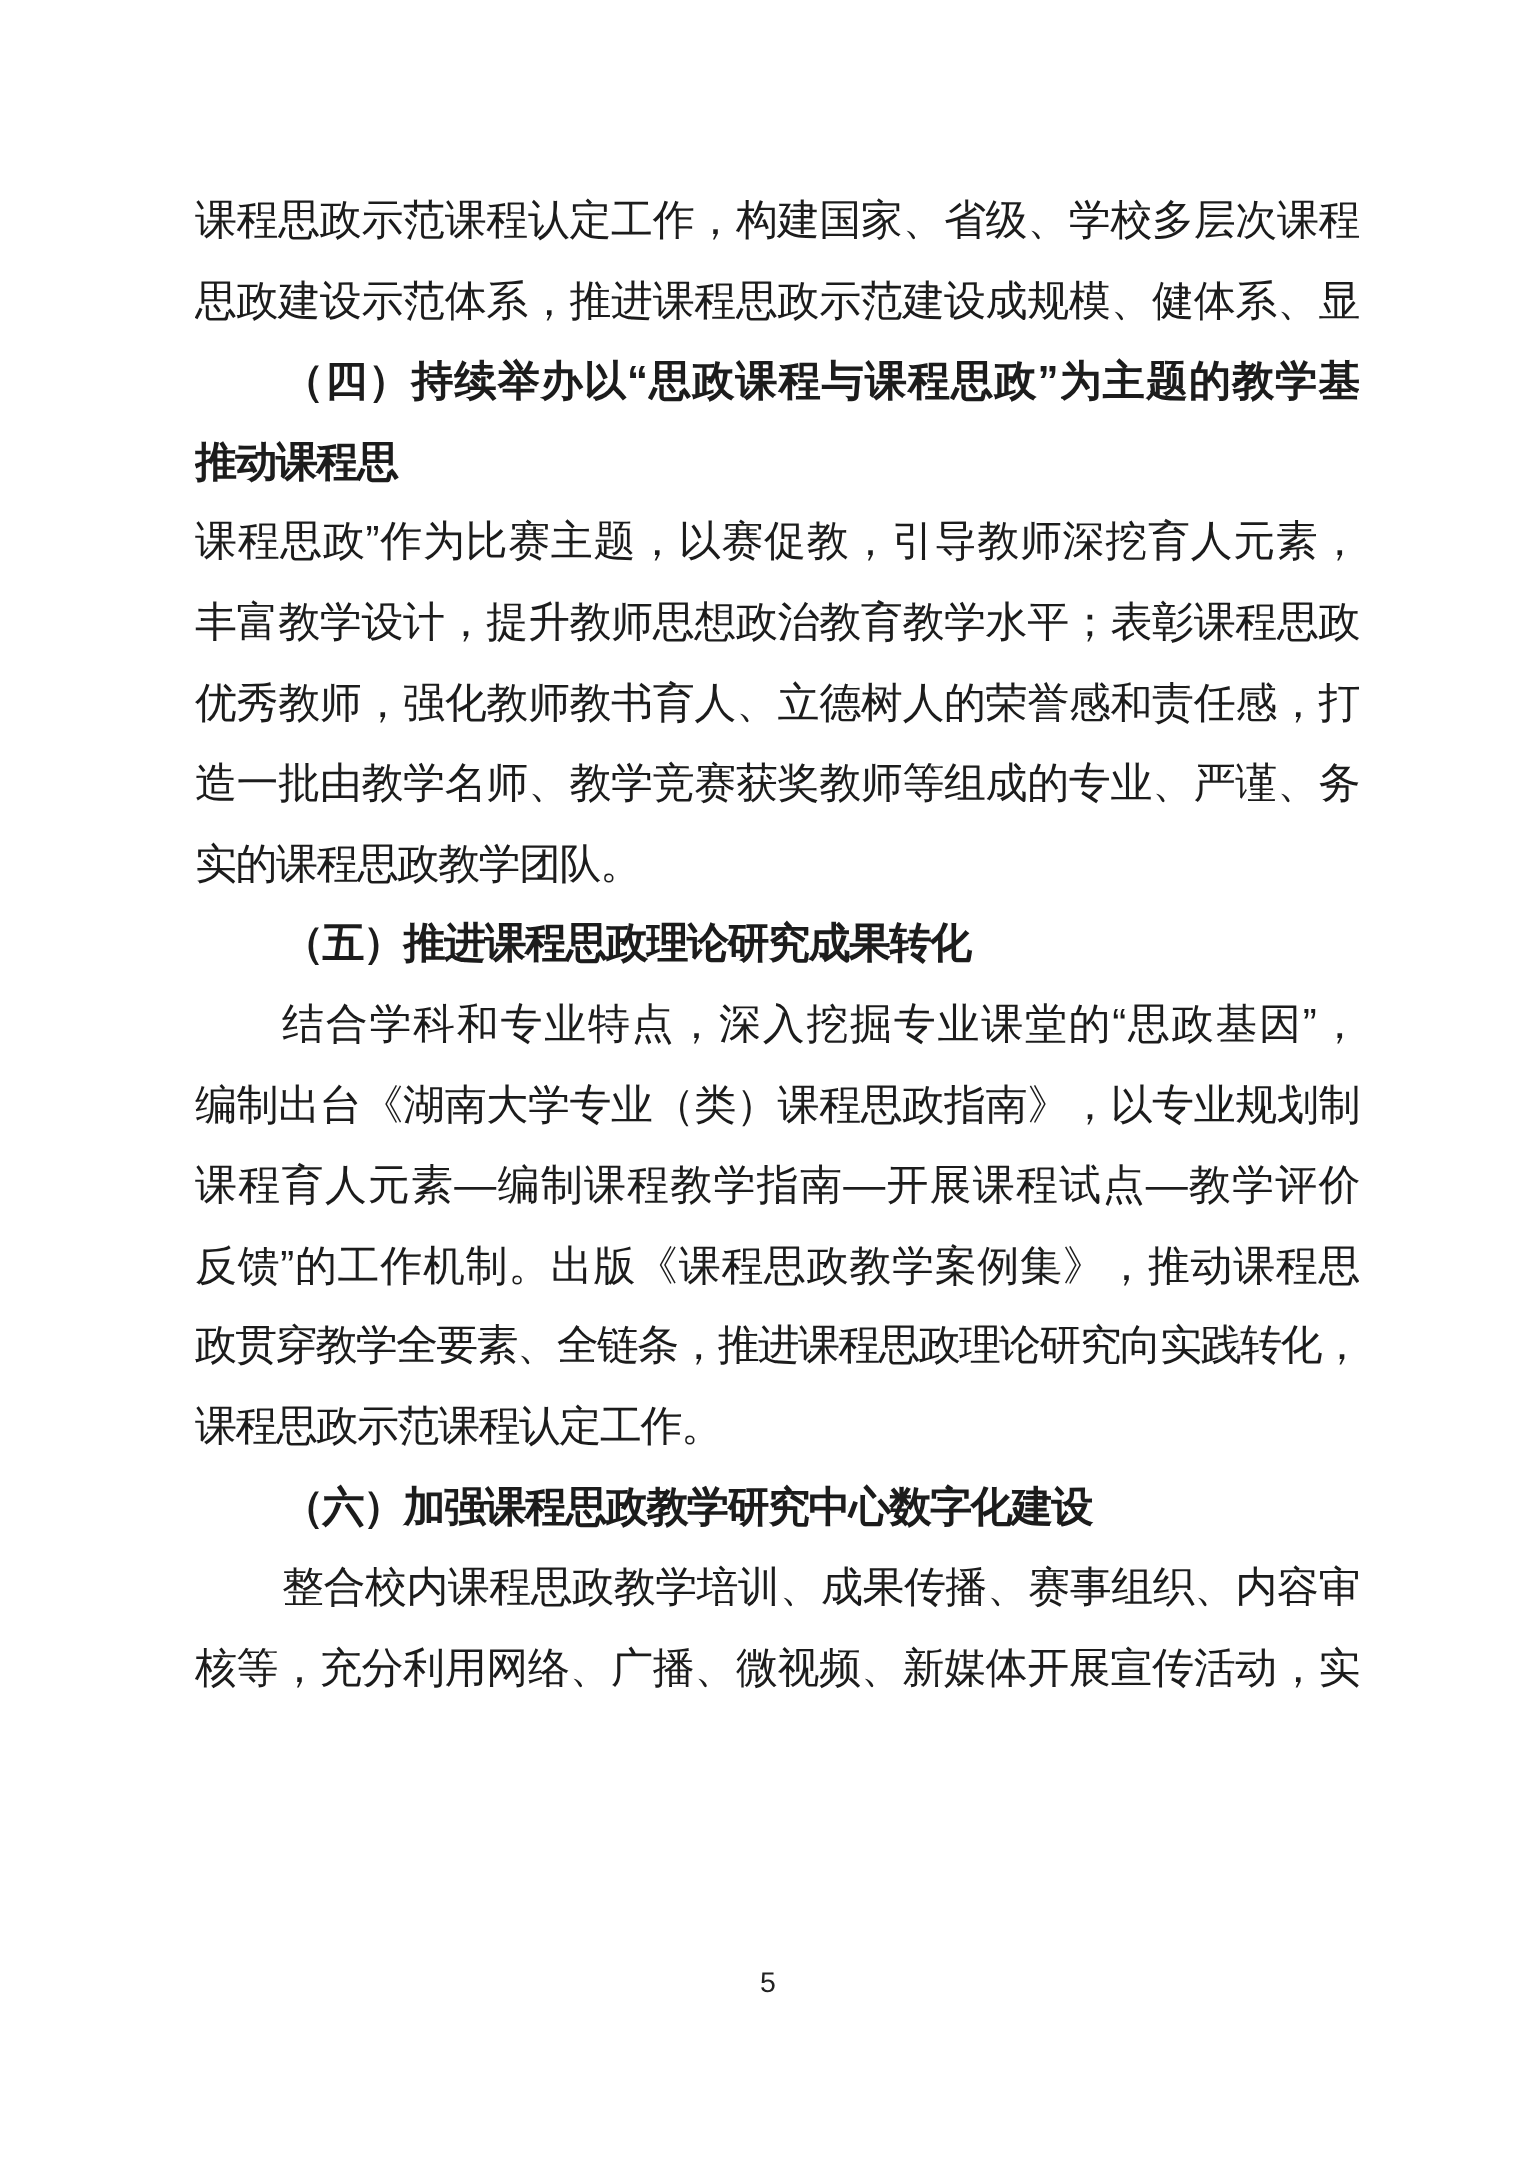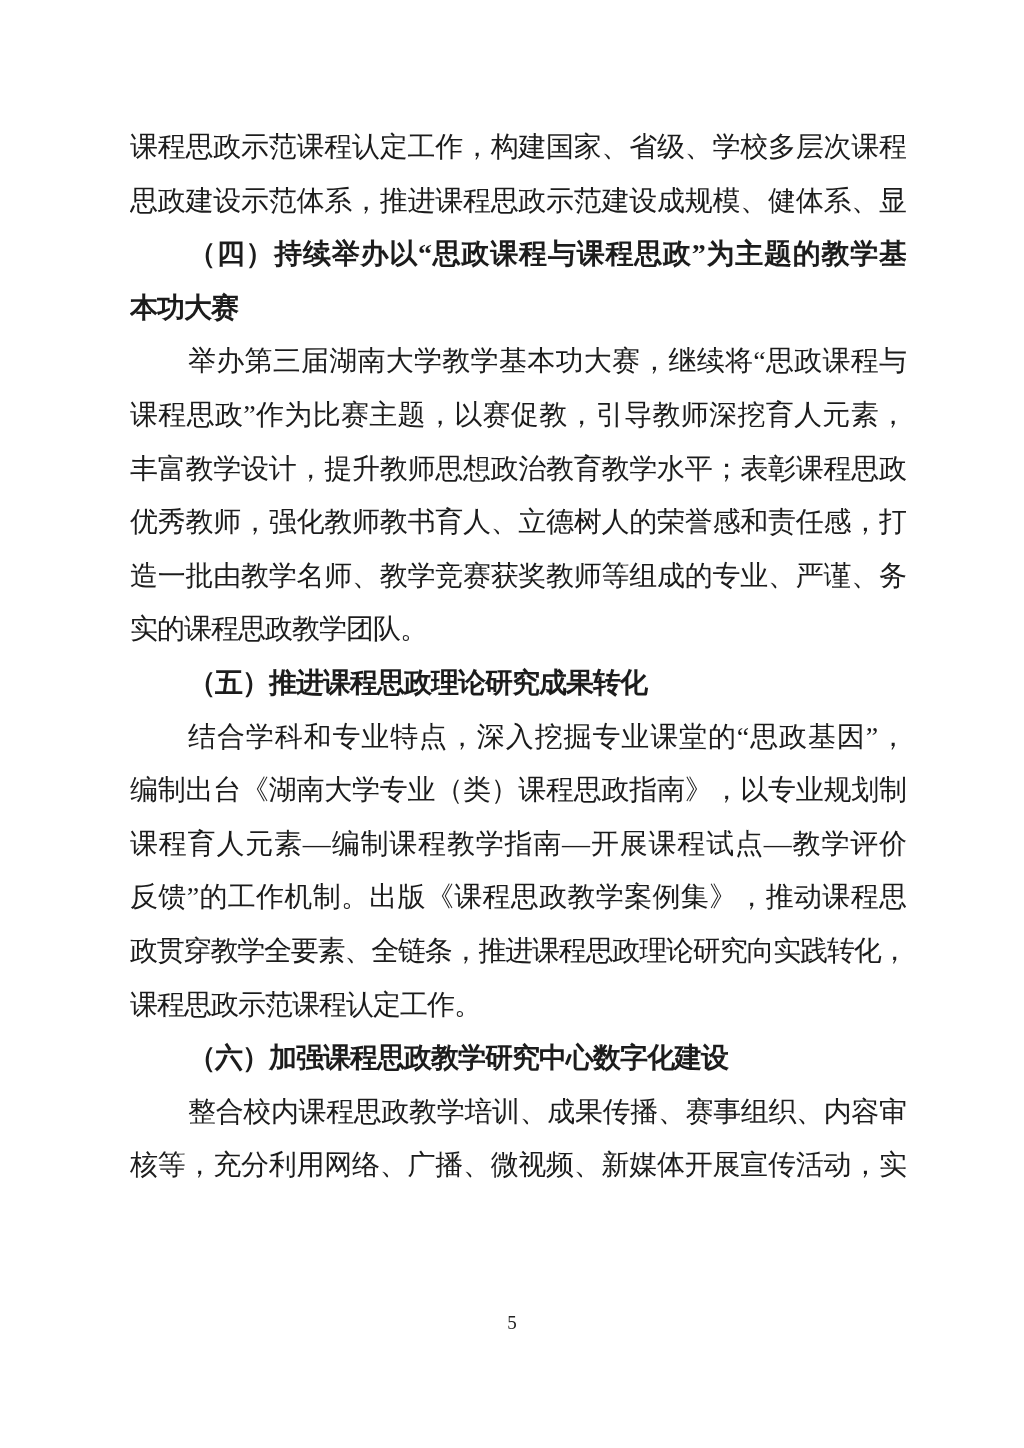--- a/index.html
+++ b/index.html
@@ -5,21 +5,21 @@
   html, body {
     margin: 0;
     padding: 0;
     background: #ffffff;
   }
   .page {
     position: relative;
     width: 1024px;
     height: 1448px;
     background: #ffffff;
-    font-family: Liberation Serif, serif;
+    font-family: Liberation Sans, sans-serif;
     color: #1c1c1c;
     overflow: hidden;
   }
   .text-body {
     position: absolute;
     left: 130px;
     top: 120px;
     width: 776px;
   }
   .line {
@@ -56,23 +56,22 @@
 </head>
 <body>
 
 <div class="page">
   <div class="text-body">
 
     <div class="line jf">课程思政示范课程认定工作，构建国家、省级、学校多层次课程</div>
     <div class="line jf">思政建设示范体系，推进课程思政示范建设成规模、健体系、显</div>
 
     <div class="line b ind jf">（四）持续举办以“思政课程与课程思政”为主题的教学基</div>
-    <div class="line b">本功大赛</div>
+    <div class="line b">推动课程思</div>
 
-    <div class="line ind jf">举办第三届湖南大学教学基本功大赛，继续将“思政课程与</div>
     <div class="line jf">课程思政”作为比赛主题，以赛促教，引导教师深挖育人元素，</div>
     <div class="line jf">丰富教学设计，提升教师思想政治教育教学水平；表彰课程思政</div>
     <div class="line jf">优秀教师，强化教师教书育人、立德树人的荣誉感和责任感，打</div>
     <div class="line jf">造一批由教学名师、教学竞赛获奖教师等组成的专业、严谨、务</div>
     <div class="line">实的课程思政教学团队。</div>
 
     <div class="line b ind">（五）推进课程思政理论研究成果转化</div>
 
     <div class="line ind jf">结合学科和专业特点，深入挖掘专业课堂的“思政基因”，</div>
     <div class="line jf">编制出台《湖南大学专业（类）课程思政指南》，以专业规划制</div>

